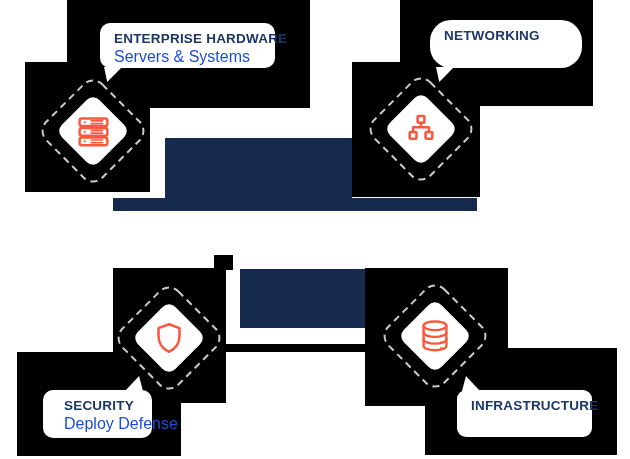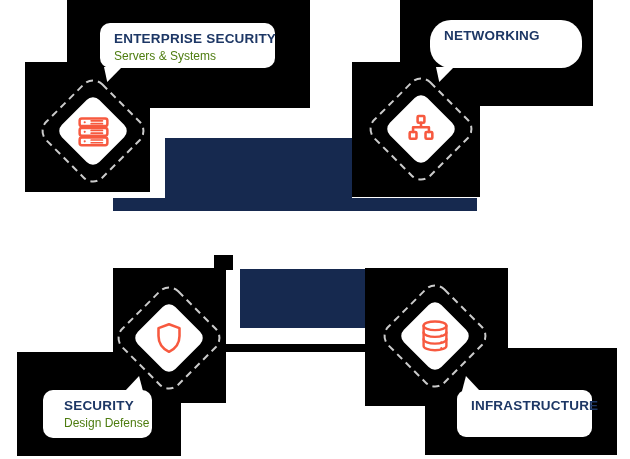--- a/index.html
+++ b/index.html
@@ -35,21 +35,21 @@
   }
   #nw-bubble { left:100px; top:23px;  width:175px; height:45px; }
   #ne-bubble { left:430px; top:20px;  width:152px; height:48px;border-radius:21px; }
   #sw-bubble { left:43px;  top:390px; width:109px; height:48px;padding-left:21px; }
   #se-bubble { left:457px; top:390px; width:135px; height:47px;border-radius:9px; }
   .bubble .t {
     font-size:13.5px; font-weight:bold; color:#1d3765;
     letter-spacing:0.2px; line-height:16px; white-space:nowrap;
   }
   .bubble .s {
-    font-size:12px; color:#4d7c0f; line-height:15px;
+    font-size:16px; color:#1d4ed8; line-height:15px;
     margin-top:2px; white-space:nowrap;
   }
   .tail { position:absolute; width:18px; height:15px; background:#ffffff; z-index:3; }
   #nw-tail { left:104px; top:67px;  clip-path:polygon(0 0, 100% 0, 18% 100%); }
   #ne-tail { left:436px; top:67px;  clip-path:polygon(0 0, 100% 0, 18% 100%); }
   #sw-tail { left:125px; top:376px; clip-path:polygon(78% 0, 100% 100%, 0 100%); }
   #se-tail { left:462px; top:376px; clip-path:polygon(22% 0, 100% 100%, 0 100%); }
 
   
   .diamond { position:absolute; width:112px; height:112px; z-index:2; }
@@ -148,33 +148,33 @@
         <path d="M4.4 9.7 a7.6 2.9 0 0 0 15.2 0"></path>
         <path d="M4.4 14.2 a7.6 2.9 0 0 0 15.2 0"></path>
         <circle cx="16.2" cy="11.7" r="0.7" fill="#f7593f" stroke="none"></circle>
         <circle cx="16.2" cy="16.2" r="0.7" fill="#f7593f" stroke="none"></circle>
         <circle cx="16.2" cy="20.1" r="0.7" fill="#f7593f" stroke="none"></circle>
       </svg>
     </div>
   </div>
 
   <div class="bubble" id="nw-bubble">
-    <div class="t">ENTERPRISE SECURITY</div>
+    <div class="t">ENTERPRISE HARDWARE</div>
     <div class="s">Servers &amp; Systems</div>
   </div>
   <div class="tail" id="nw-tail"></div>
 
   <div class="bubble" id="ne-bubble">
     <div class="t">NETWORKING</div>
   </div>
   <div class="tail" id="ne-tail"></div>
 
   <div class="bubble" id="sw-bubble">
     <div class="t">SECURITY</div>
-    <div class="s">Design Defense</div>
+    <div class="s">Deploy Defense</div>
   </div>
   <div class="tail" id="sw-tail"></div>
 
   <div class="bubble" id="se-bubble">
     <div class="t">INFRASTRUCTURE</div>
   </div>
   <div class="tail" id="se-tail"></div>
 
 </div>
 

